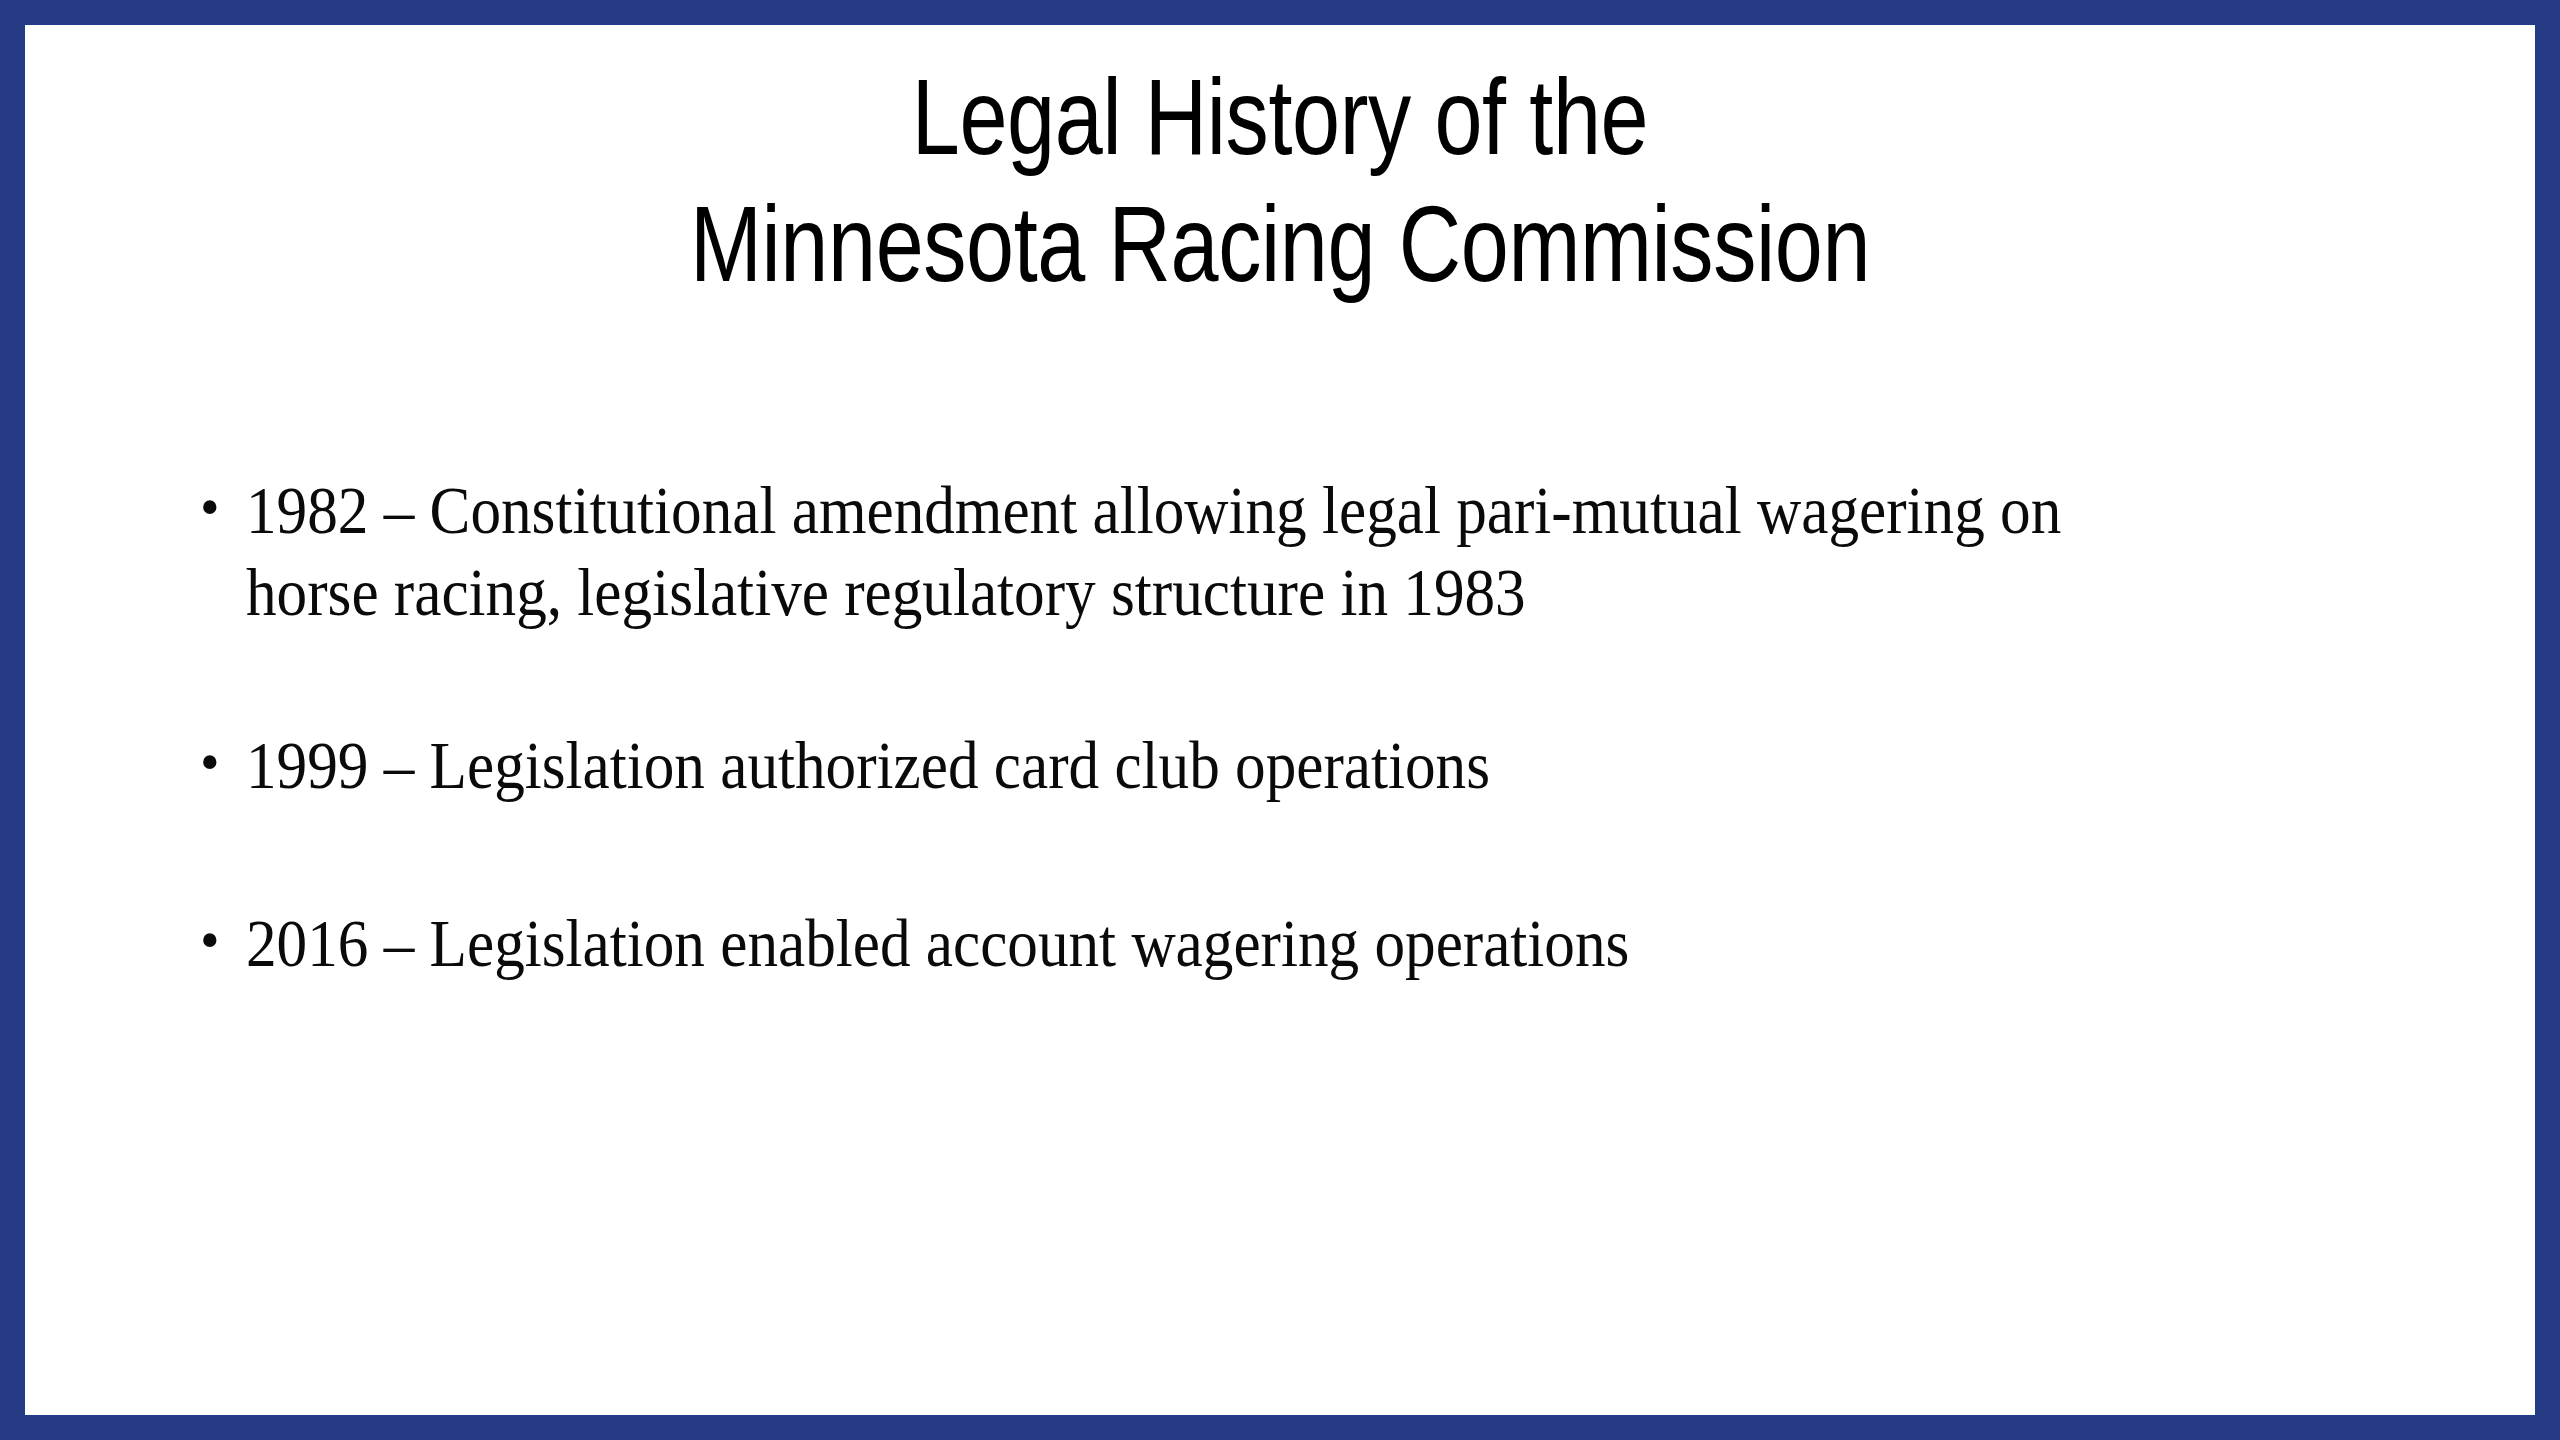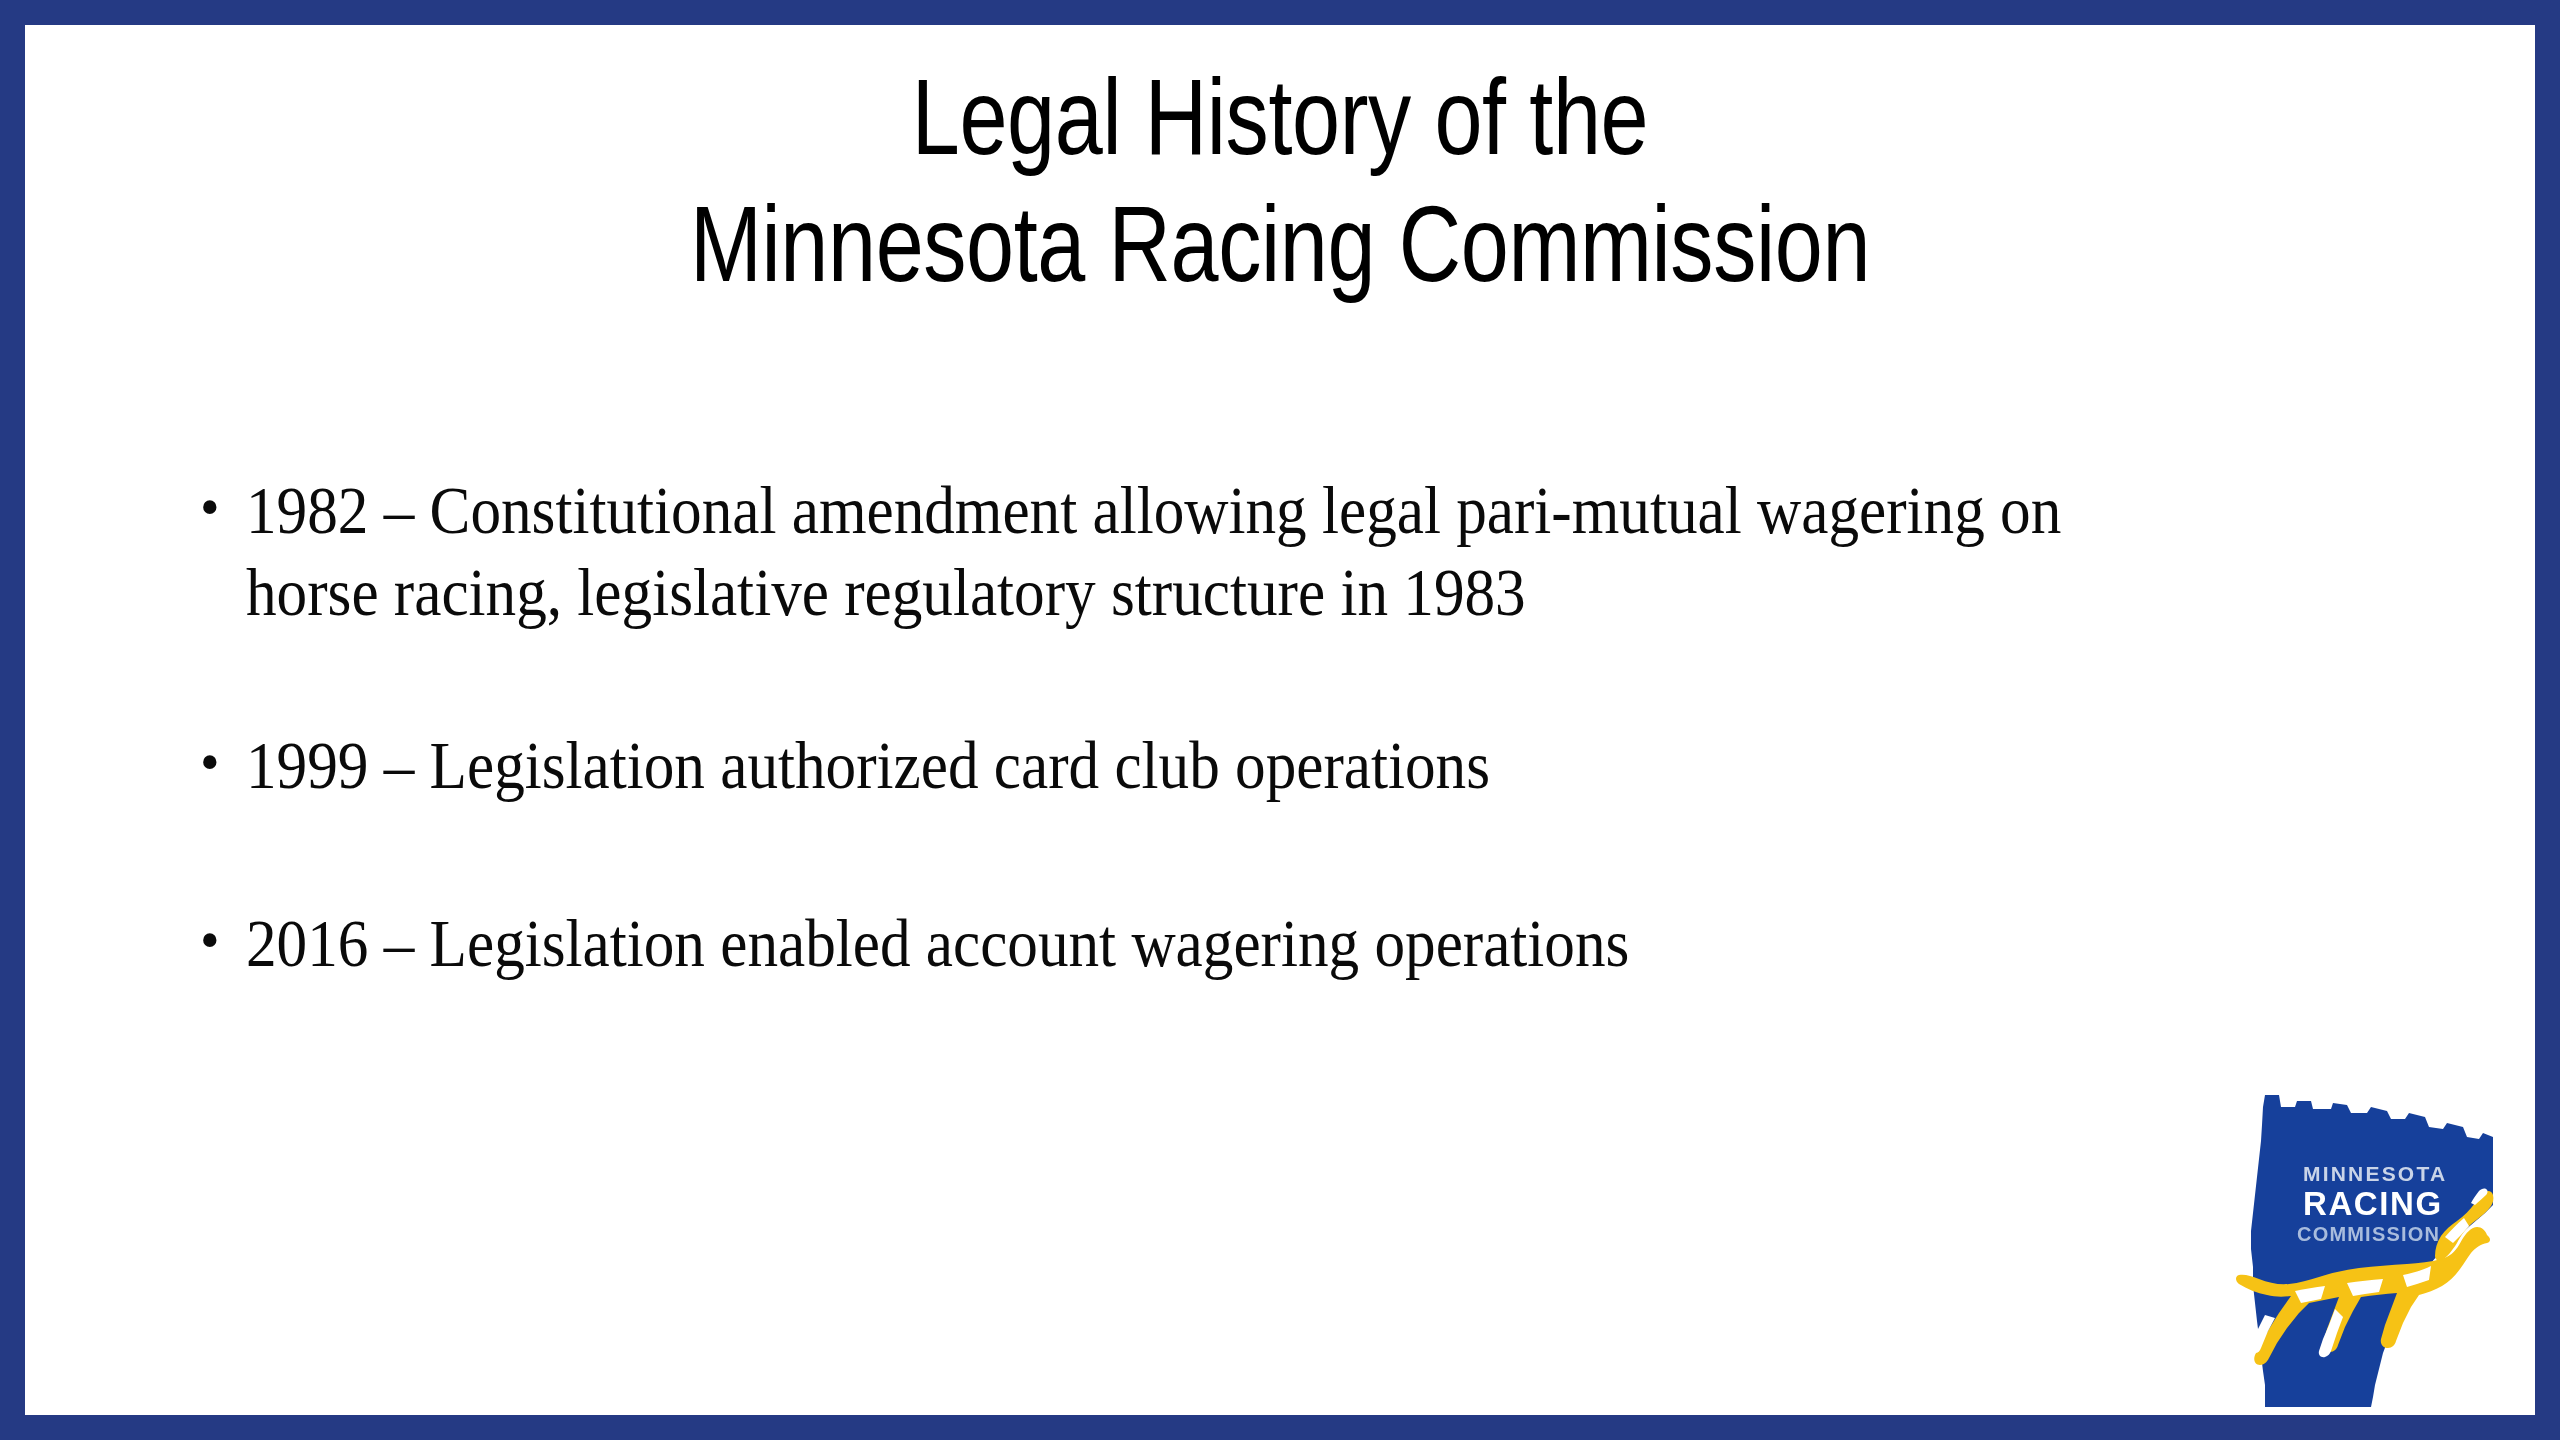--- a/index.html
+++ b/index.html
@@ -131,73 +131,15 @@
         <span class="bullet-text">1999 – Legislation authorized card club operations</span>
       </div>
 
       <div class="bullet-row b3">
         <span class="bullet-marker">•</span>
         <span class="bullet-text">2016 – Legislation enabled account wagering operations</span>
       </div>
 
     </div>
 
-    <div class="logo">
-      <svg viewBox="0 0 260 330" xmlns="http://www.w3.org/2000/svg" aria-hidden="true">
-
-        <path fill="#16409b" d="M28 22 L30 10 L44 10 L46 22 L60 22 L62 16 L76 16 L78 24
-                 L96 24 L98 18 L112 20 L116 28 L132 28 L136 22 L152 26
-                 L156 34 L170 34 L174 28 L190 32 L194 42 L208 44 L212 38
-                 L228 42 L232 52 L244 54 L248 48 L258 52
-                 L258 120 L250 128 L236 140 L222 152 L208 164 L196 178
-                 L186 192 L176 206 L168 220 L160 236 L154 252 L148 268
-                 L144 284 L140 300 L138 312 L136 322
-                 L30 322 L30 300 L28 286 L26 270 L24 252 L22 236
-                 L20 218 L18 200 L18 182 L16 164 L16 146
-                 L18 128 L20 110 L22 92 L24 74 L26 56 L27 40 Z"></path>
-
-        <text class="logo-word-top" x="68" y="96" fill="#c9d4e8" font-size="21" letter-spacing="2.2">MINNESOTA</text>
-
-        <text class="logo-word-mid" x="68" y="130" fill="#ffffff" font-size="33" letter-spacing="1.6">RACING</text>
-
-        <text class="logo-word-bot" x="62" y="156" fill="#a8bcdd" font-size="20" letter-spacing="1.2">COMMISSION</text>
-
-        <g>
-          <path fill="#f6c215" d="M252 150 C250 144 244 140 238 143 C232 146 228 153 224 160
-                   C220 167 214 172 206 174 C196 177 184 178 172 179
-                   C156 180 140 181 124 183 C110 185 96 188 84 192
-                   C74 195 64 198 54 199 C44 200 34 198 24 194
-                   C16 191 10 189 4 190 C0 191 0 196 4 199
-                   C12 204 22 208 32 210 C40 212 48 212 56 211
-                   L44 228 L34 244 L26 258 L20 270 C18 275 20 280 25 280
-                   C29 280 32 277 34 273 L42 258 L52 243 L64 228 L74 218
-                   C84 216 94 214 104 212 L98 228 L92 244 L88 258
-                   C87 263 90 267 95 267 C99 267 102 264 103 260
-                   L110 242 L118 226 L126 212 C138 210 150 209 162 208
-                   L156 224 L150 240 L146 254 C145 259 148 263 153 263
-                   C157 263 160 260 161 256 L168 238 L176 222 L184 210
-                   C192 208 200 205 207 201 C214 197 220 191 225 184
-                   C229 179 232 173 236 168 C240 163 246 159 252 158
-                   C256 157 256 153 252 150 Z"></path>
-
-          <path fill="#f6c215" d="M222 158 C226 150 232 142 240 136 C246 131 252 127 256 121
-                   C258 118 259 114 258 110 C257 106 253 105 250 107
-                   C246 110 243 114 240 118 C235 125 229 131 222 136
-                   C216 140 210 145 206 151 C202 157 200 164 200 171
-                   C200 175 204 177 207 175 C212 172 217 166 222 158 Z"></path>
-
-          <path fill="#ffffff" d="M60 206 C70 204 80 202 90 201 L86 214 L76 216 L66 218 Z"></path>
-          <path fill="#ffffff" d="M112 198 C124 196 136 195 148 194 L144 207 L130 209 L118 211 Z"></path>
-          <path fill="#ffffff" d="M168 190 C178 188 188 185 196 181 L194 195 L182 199 L172 202 Z"></path>
-          <path fill="#ffffff" d="M210 152 C216 145 222 139 229 133 L234 141 L226 150 L218 158 Z"></path>
-          <path fill="#ffffff" d="M100 224 L94 240 L88 254 L84 266 C83 270 86 273 90 272
-                   C93 271 95 269 96 266 L102 248 L108 232 Z"></path>
-          <path fill="#ffffff" d="M30 230 L22 246 L16 260 C14 264 16 268 20 268
-                   C23 268 25 266 26 263 L33 246 L40 233 Z"></path>
-
-          <path fill="#ffffff" d="M240 120 C244 116 248 113 251 110 C253 108 253 105 251 104
-                   C249 103 246 104 244 106 C241 110 238 114 236 118 Z"></path>
-        </g>
-      </svg>
-    </div>
 
   </div>
 </div>
 
 </body></html>

